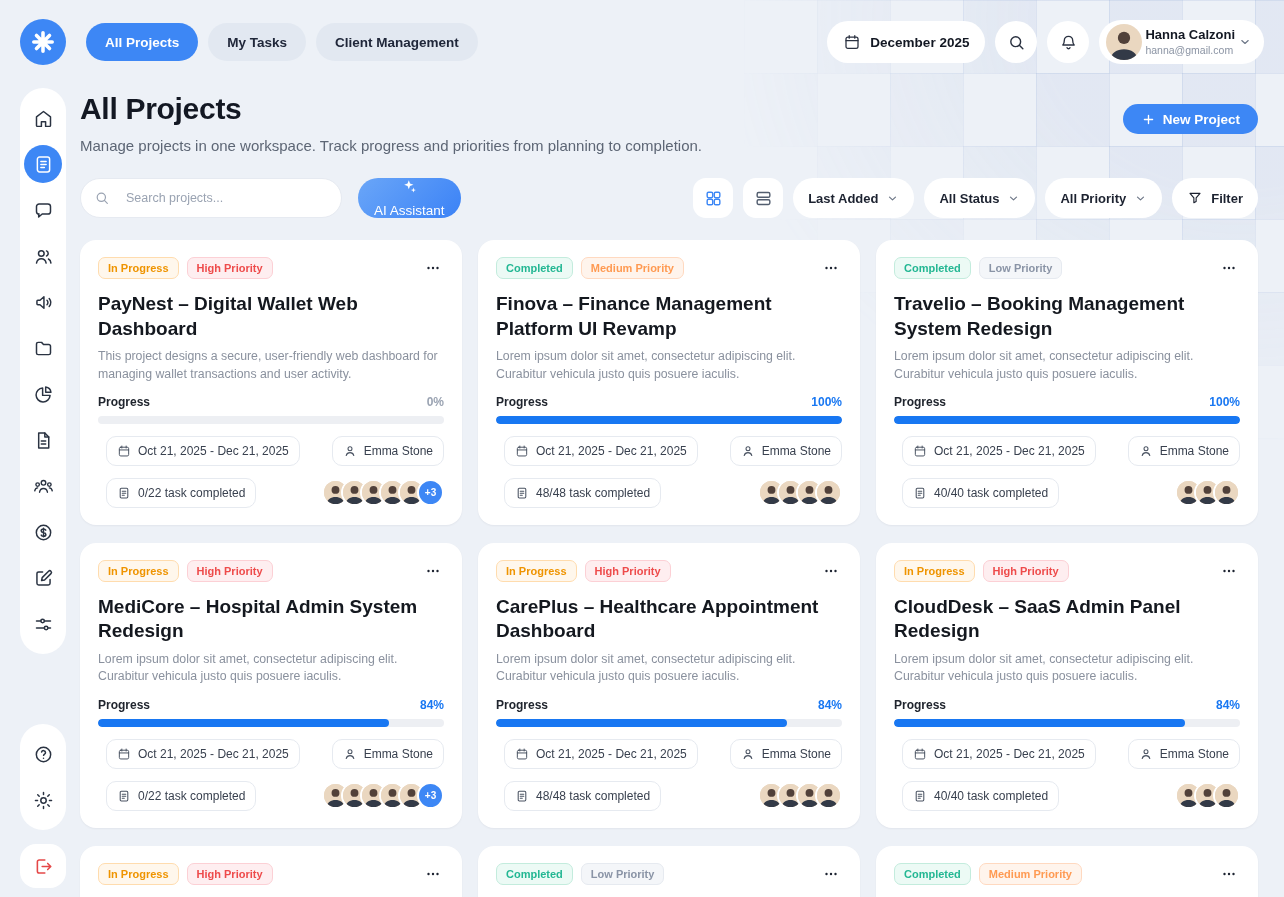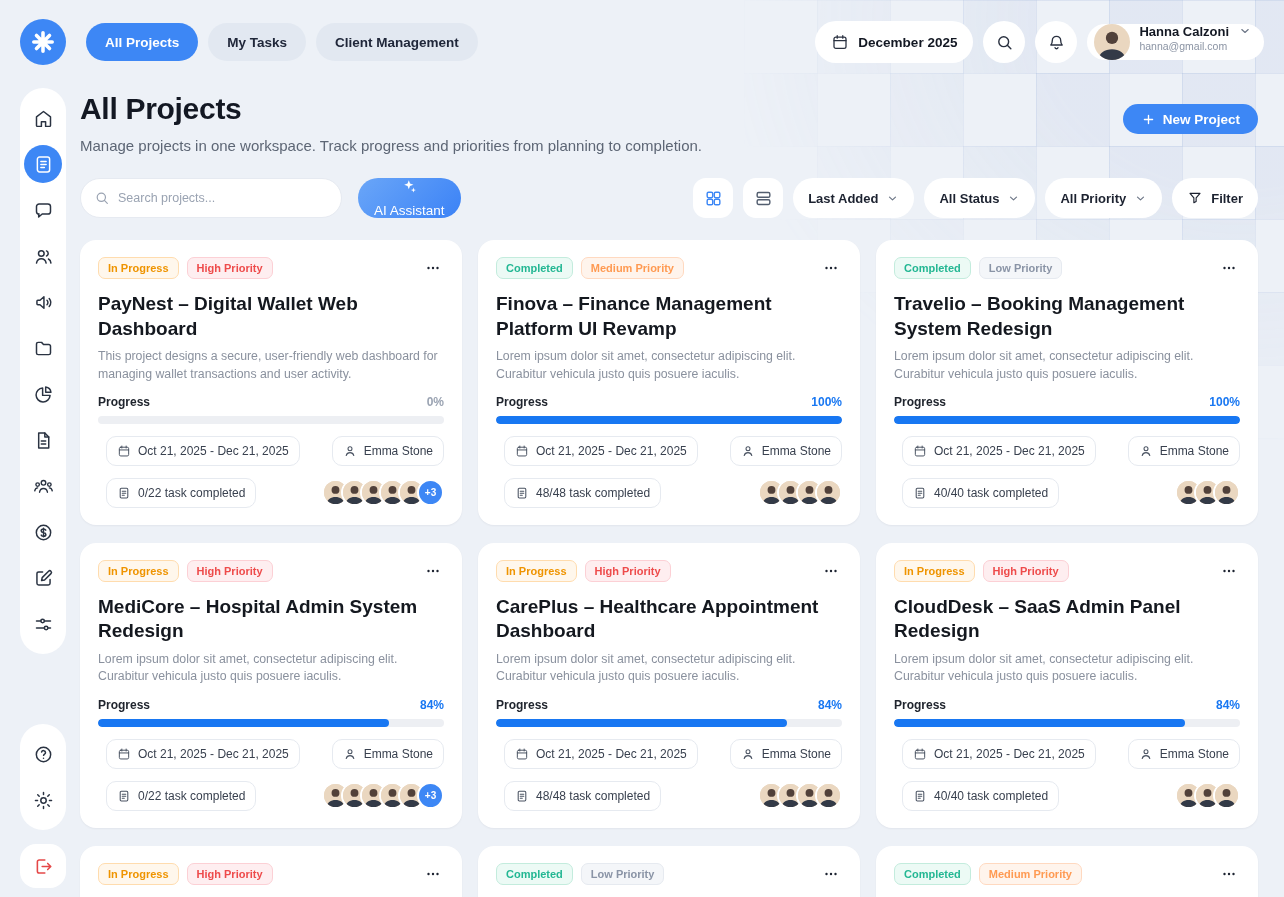--- a/index.html
+++ b/index.html
@@ -30,21 +30,21 @@
   .logo { width:46px; height:46px; border-radius:50%; background:var(--accent,#3d87f5); display:flex; align-items:center; justify-content:center; flex:none; }
   .logo svg { width:26px; height:26px; }
   .tabs { display:flex; gap:10px; margin-left:20px; }
   .tab { height:38px; padding:0 19px; border-radius:19px; background:#e2e8f1; font-size:13.5px; font-weight:700; color:#20273a; }
   .tab.active { background:var(--accent,#3d87f5); color:#fff; }
   .topbar-right { margin-left:auto; display:flex; align-items:center; gap:10px; }
   .date-pill { height:42px; padding:0 16px; border-radius:21px; background:#fff; display:flex; align-items:center; gap:9px; font-size:13.5px; font-weight:700; }
   .date-pill svg { width:18px; height:18px; color:#2a3140; }
   .icon-btn { width:42px; height:42px; border-radius:50%; background:#fff; display:flex; align-items:center; justify-content:center; color:#2a3140; }
   .icon-btn svg { width:19px; height:19px; }
-  .user-pill { height:36px; background:#fff; border-radius:25px; display:flex; gap:9px; padding:0 12px 0 7px; }
+  .user-pill { height:44px; background:#fff; border-radius:25px; display:flex; align-items:center; gap:3px; padding:0 12px 0 7px; }
   .user-avatar { width:36px; height:36px; border-radius:50%; overflow:hidden; flex:none; }
   .user-avatar svg { width:100%; height:100%; }
   .user-meta { display:flex; flex-direction:column; line-height:1.25; text-align:left; }
   .user-name { font-size:13px; font-weight:700; }
   .user-email { font-size:10.5px; color:#8a93a3; }
   .chev { width:14px; height:14px; color:#6c7686; flex:none; }
 
   
   .sidebar { position:absolute; left:20px; top:88px; width:46px; display:flex; flex-direction:column; align-items:center; z-index:3; }
   .side-group { background:#fff; border-radius:23px; width:46px; display:flex; flex-direction:column; align-items:center; padding:11px 0; gap:8px; }
@@ -57,21 +57,21 @@
 
   
   .main { position:absolute; left:80px; top:88px; width:1178px; z-index:2; }
   .page-head { display:flex; justify-content:space-between; align-items:flex-start; }
   h1 { font-size:30px; font-weight:700; letter-spacing:-.3px; margin-top:4px; }
   .subtitle { margin-top:11px; font-size:15px; color:#5d6675; }
   .new-project { height:30px; padding:0 18px; border-radius:19px; background:var(--accent,#3d87f5); color:#fff; font-size:13.5px; font-weight:700; display:flex; align-items:center; gap:7px; margin-top:16px; }
   .new-project svg { width:15px; height:15px; }
 
   .toolbar { margin-top:24px; display:flex; align-items:center; gap:10px; }
-  .search { width:262px; height:40px; background:#fff; border:1px solid #e6eaf1; border-radius:20px; display:flex; align-items:center; gap:8px; padding:0 13px; color:#9aa3b2; }
+  .search { width:262px; height:40px; background:#fff; border:1px solid #e6eaf1; border-radius:20px; display:flex; align-items:center; gap:16px; padding:0 13px; color:#9aa3b2; }
   .search svg { width:16px; height:16px; flex:none; }
   .search input { border:none; outline:none; flex:1; font-size:12.5px; color:#333; background:transparent; font-family:inherit; }
   .search input::placeholder { color:#9aa3b2; }
   .ai-btn { height:40px; padding:0 16px; border-radius:20px; background:linear-gradient(135deg,#6aa6f8,#3b82f6); color:#fff; font-size:13.5px; font-weight:400; display:flex; gap:8px; align-items:center; margin-left:6px;flex-direction:column; }
   .ai-btn svg { width:17px; height:17px; }
   .toolbar .spacer { flex:1; }
   .view-btn { width:40px; height:40px; border-radius:13px; background:#fff; display:flex; align-items:center; justify-content:center; color:#525d6e; }
   .view-btn svg { width:19px; height:19px; }
   .view-btn.active { color:var(--accent,#3d87f5); }
   .drop { height:40px; padding:0 15px; border-radius:20px; background:#fff; display:flex; align-items:center; gap:8px; font-size:13px; font-weight:700; color:#1c2230; }

